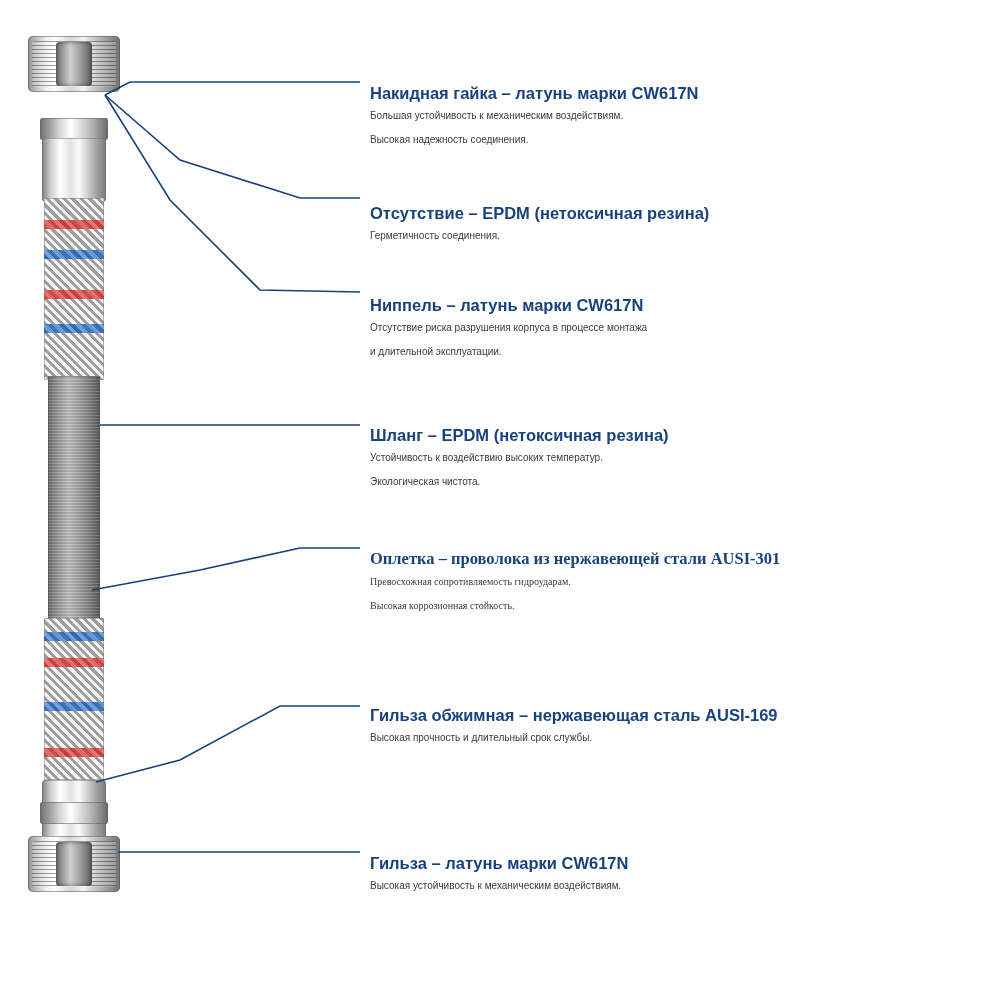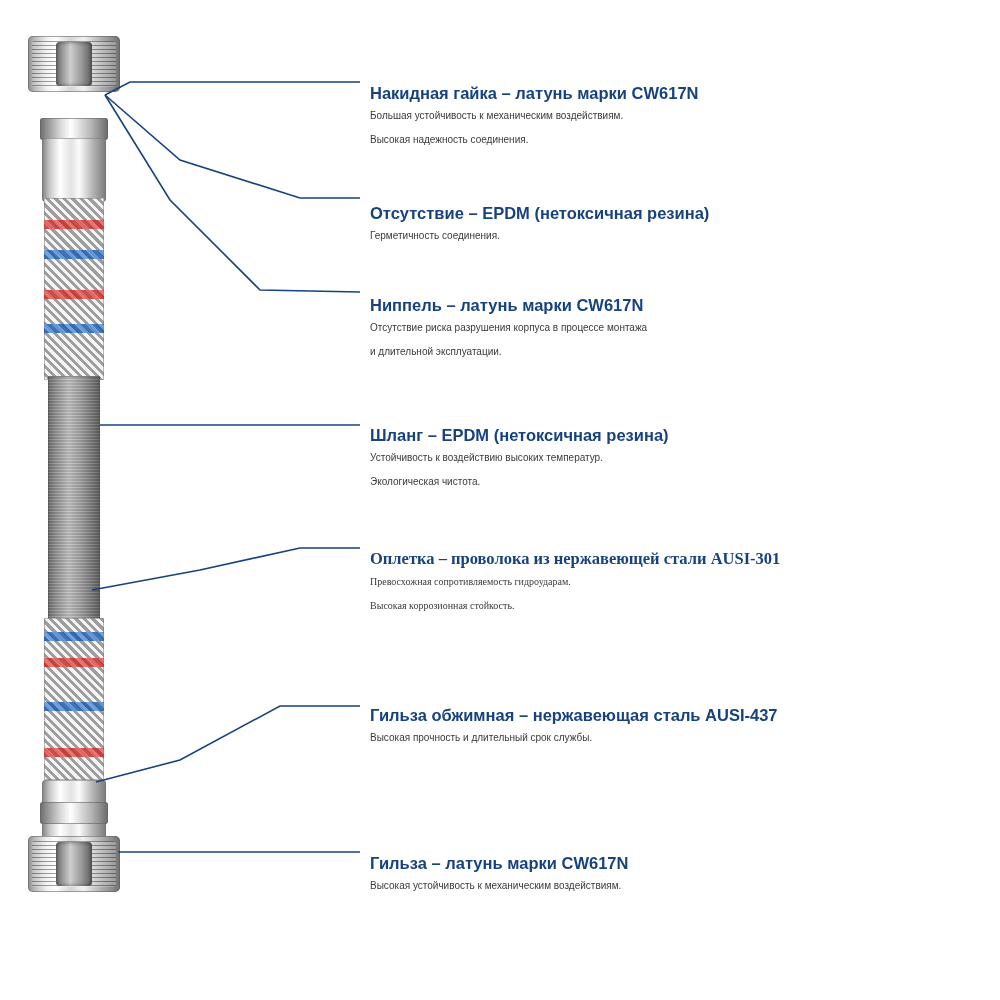--- a/index.html
+++ b/index.html
@@ -245,21 +245,21 @@
     <div class="line">Экологическая чистота.</div>
   </div>
 
   <div class="callout" id="callout-4">
     <div class="title">Оплетка – проволока из нержавеющей стали AUSI-301</div>
     <div class="line">Превосхожная сопротивляемость гидроударам.</div>
     <div class="line">Высокая коррозионная стойкость.</div>
   </div>
 
   <div class="callout" id="callout-5">
-    <div class="title">Гильза обжимная – нержавеющая сталь AUSI-437</div>
+    <div class="title">Гильза обжимная – нержавеющая сталь AUSI-169</div>
     <div class="line">Высокая прочность и длительный срок службы.</div>
   </div>
 
   <div class="callout" id="callout-6">
     <div class="title">Гильза – латунь марки CW617N</div>
     <div class="line">Высокая устойчивость к механическим воздействиям.</div>
   </div>
 
 </div>
 

